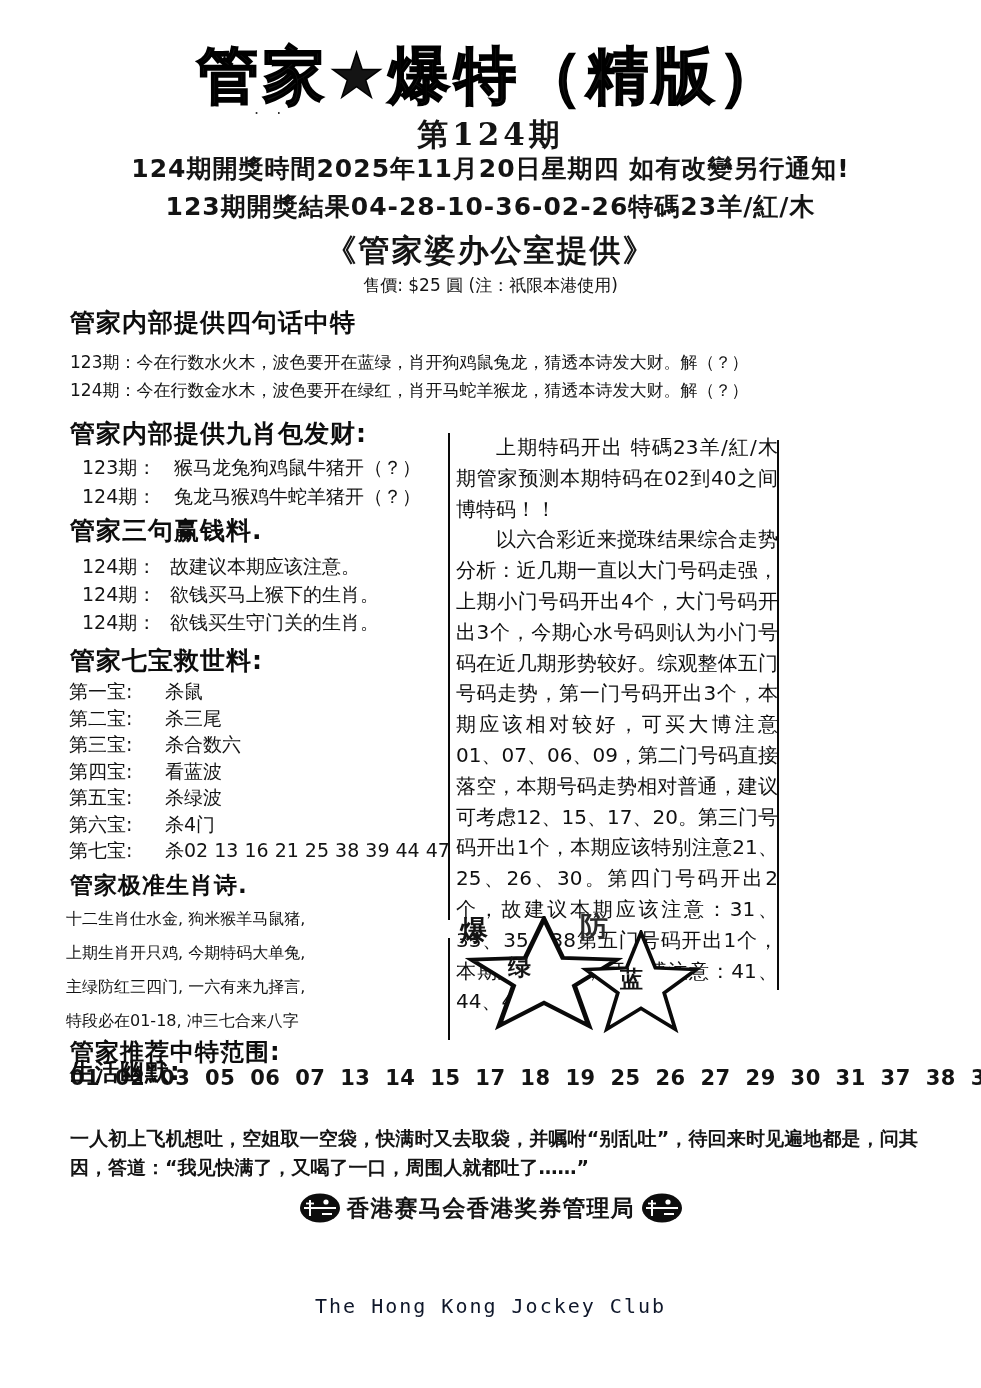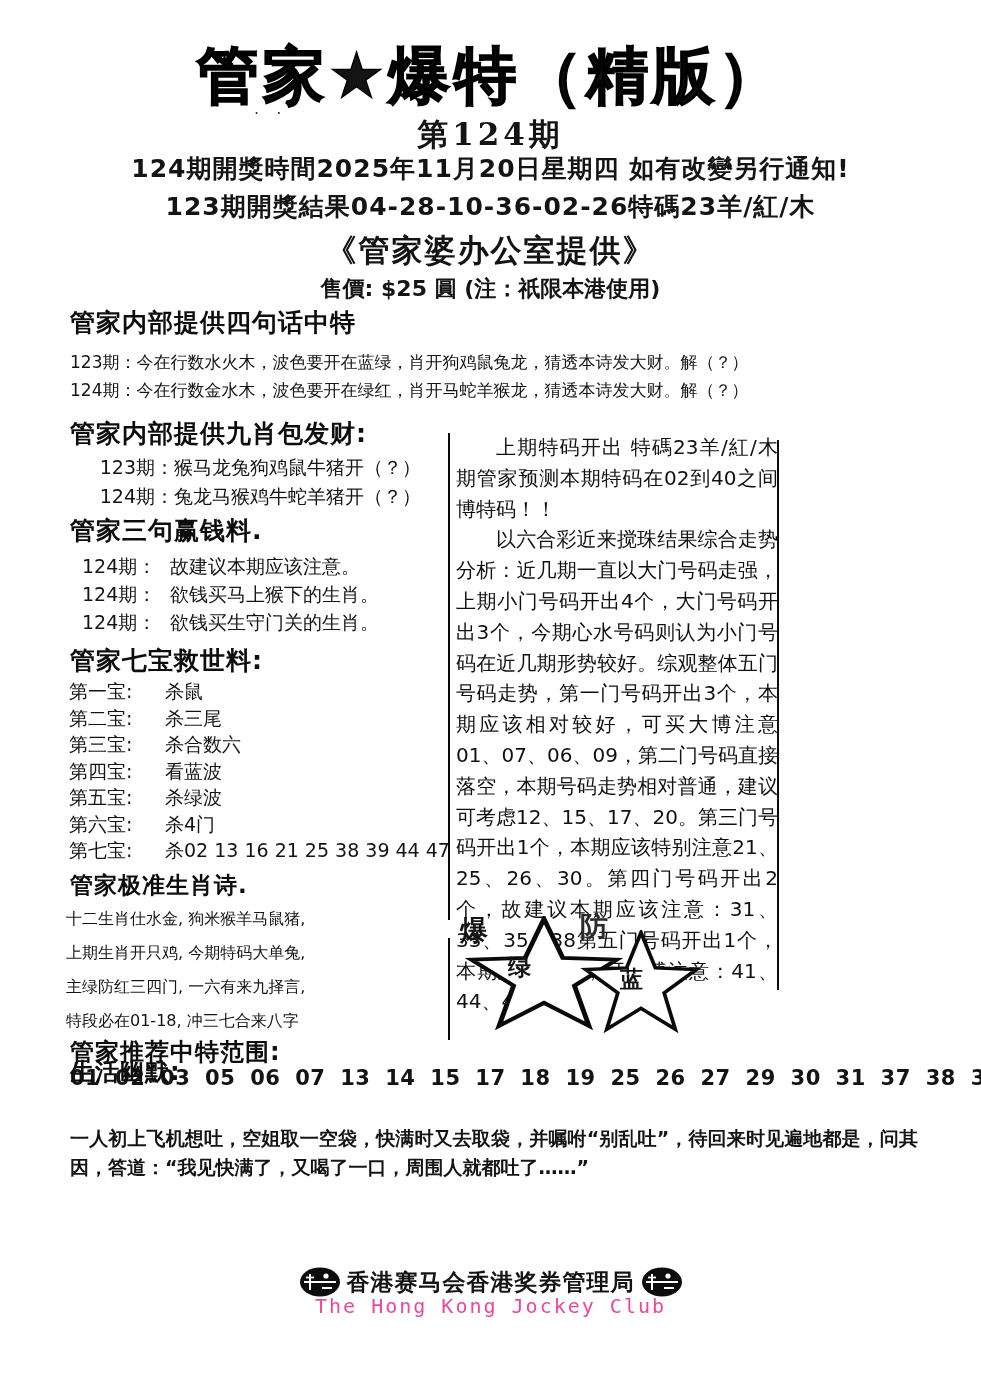--- a/index.html
+++ b/index.html
@@ -12,45 +12,45 @@
   .c{left:0;right:0;text-align:center;}
   .title{
     font-size:62px;font-weight:900;letter-spacing:4px;
     transform:skewX(-6deg);
     -webkit-text-stroke:1.5px #000;
     white-space:nowrap;
   }
   .issue{font-size:31px;font-weight:700;font-family:"DejaVu Serif",serif;letter-spacing:4px;}
   .notice{font-size:25px;font-weight:800;letter-spacing:1px;}
   .provider{font-size:31px;font-weight:800;letter-spacing:2px;}
-  .price{font-size:22px;font-weight:700;}
+  .price{font-size:17px;font-weight:400;}
   .h{font-weight:800;color:#0d0d0d;}
   .h1{font-size:25px;letter-spacing:1px;}
   .h2{font-size:23px;letter-spacing:1px;}
   .line17{font-size:17px;line-height:28px;white-space:nowrap;}
   .rowset .r{white-space:nowrap;}
   .rowset .lbl{display:inline-block;}
   .nine .r{font-size:19px;line-height:29px;}
-  .nine .lbl{width:92px;text-align:right;}
+  .nine .lbl{width:92px;}
   .three .r{font-size:19px;line-height:28px;}
   .three .lbl{width:88px;}
   .treas .r{font-size:19px;line-height:26.5px;}
   .treas .lbl{width:96px;}
   .poem div{font-size:16px;line-height:34px;white-space:nowrap;}
   .analysis{width:322px;font-size:20px;line-height:30.8px;text-align:justify;color:#101010;}
   .analysis p{margin:0;text-indent:2em;}
   .vline{width:2px;background:#0a0a0a;}
   .numbers{font-size:21px;font-weight:800;word-spacing:7px;white-space:nowrap;letter-spacing:0.5px;}
   .joke{width:848px;font-size:19px;font-weight:800;line-height:29px;text-align:justify;}
   .starlabel-solid{font-size:28px;font-weight:800;}
   .starlabel-light{font-size:28px;font-weight:600;color:#2b2b2b;}
   .star-inner{font-size:23px;font-weight:800;}
   .footer-row{display:flex;align-items:center;justify-content:center;gap:6px;}
   .org-cn{font-size:23px;font-weight:800;letter-spacing:1px;white-space:nowrap;}
-  .org-en{font-size:20px;font-family:"DejaVu Sans Mono",monospace;color:#ec4899;letter-spacing:2px;white-space:nowrap;}
+  .org-en{font-size:20px;font-family:"DejaVu Sans Mono",monospace;color:#0f172a;letter-spacing:2px;white-space:nowrap;}
   .dots{font-size:16px;letter-spacing:6px;color:#333;}
 </style>
 </head>
 <body>
 
 <div class="abs c" style="top:34px;">
   <span class="title">管家★爆特（精版）</span>
 </div>
 <div class="abs dots" style="left:254px;top:104px;">· ·</div>
 <div class="abs c issue" style="top:114px;">第124期</div>
@@ -117,21 +117,21 @@
   <polygon points="65,3 80.3,44 124,45.8 89.7,73 101.5,115.2 65,91 28.5,115.2 40.3,73 6,45.8 49.7,44" fill="#ffffff" stroke="#0a0a0a" stroke-width="4" stroke-linejoin="miter"></polygon>
 </svg>
 <div class="abs star-inner" style="left:620px;top:964px;">蓝</div>
 
 <div class="abs h h2" style="left:70px;top:1036px;font-size:24px;">管家推荐中特范围:</div>
 <div class="abs numbers" style="left:70px;top:1066px;">01 02 03 05 06 07 13 14 15 17 18 19 25 26 27 29 30 31 37 38 39 41 42 43 49</div>
 
 <div class="abs h h2" style="left:70px;top:1056px;font-size:24px;text-align:center;">生活幽默:</div>
 <div class="abs joke" style="left:70px;top:1124px;">一人初上飞机想吐，空姐取一空袋，快满时又去取袋，并嘱咐“别乱吐”，待回来时见遍地都是，问其因，答道：“我见快满了，又喝了一口，周围人就都吐了……”</div>
 
-<div class="abs footer-row" style="left:0;right:0;top:1266px;text-align:right;">
+<div class="abs footer-row" style="left:0;right:0;top:1192px;text-align:right;">
   <svg width="42" height="32" viewBox="0 0 42 32">
     <ellipse cx="21" cy="16" rx="20" ry="14.5" fill="#0d0d0d"></ellipse>
     <line x1="5" y1="16" x2="37" y2="16" stroke="#ffffff" stroke-width="2"></line>
     <line x1="11" y1="8" x2="11" y2="24" stroke="#ffffff" stroke-width="2"></line>
     <line x1="7" y1="11.5" x2="15" y2="11.5" stroke="#ffffff" stroke-width="1.8"></line>
     <circle cx="27" cy="10" r="2.6" fill="#ffffff"></circle>
     <line x1="23" y1="22" x2="33" y2="22" stroke="#ffffff" stroke-width="2"></line>
   </svg>
   <span class="org-cn">香港赛马会香港奖券管理局</span>
   <svg width="42" height="32" viewBox="0 0 42 32">

